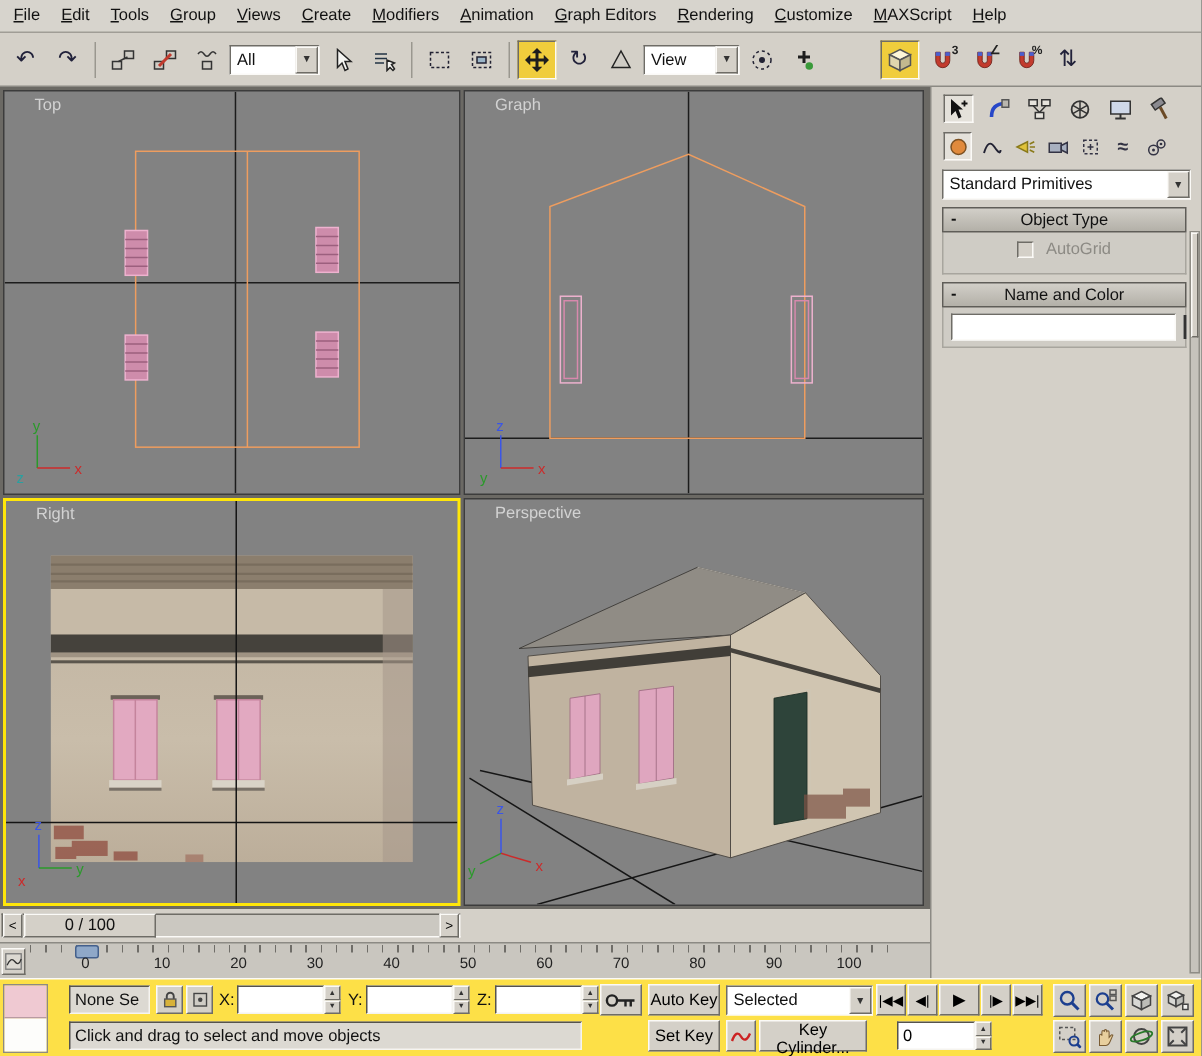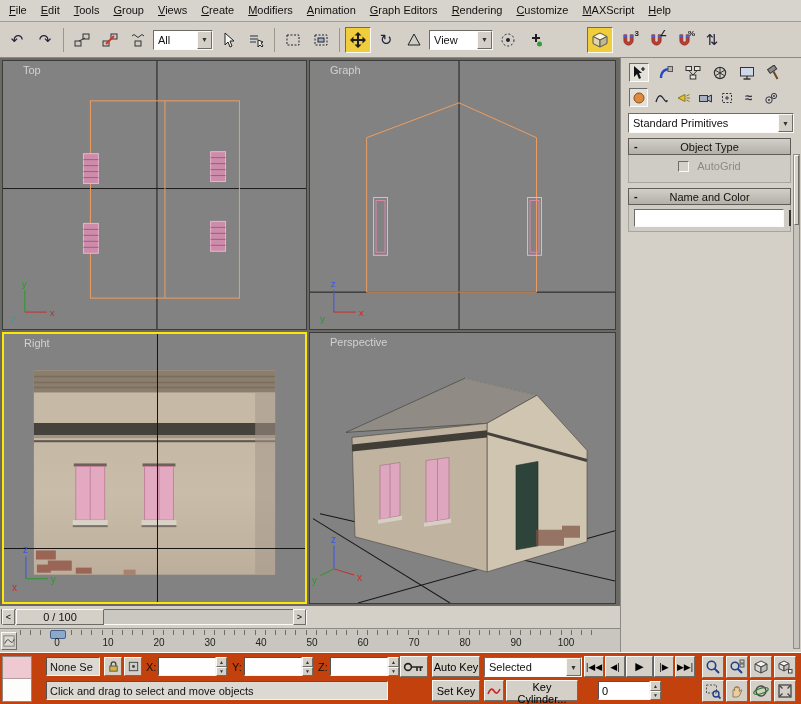--- a/index.html
+++ b/index.html
@@ -54,21 +54,21 @@
 .timeslider{position:absolute;top:606px;left:0;width:620px;height:22px;background:#d4d0c8}
 .ts-track{position:absolute;left:1px;top:3px;width:306px;height:16px;background:#cbc8c1;border:1px solid;border-color:#6e6c66 #fbfaf7 #fbfaf7 #6e6c66}
 .ts-btn{position:absolute;top:3px;width:13px;height:16px;display:flex;align-items:center;justify-content:center;font-size:9px}
 .ts-thumb{position:absolute;left:16px;top:3px;width:88px;height:16px;display:flex;align-items:center;justify-content:center}
 .trackbar{position:absolute;top:628px;left:0;width:620px;height:24px;background:#c9c6bf;border-top:1px solid #8c8a84}
 .ticks{position:absolute;left:20px;top:1px;width:580px;height:5px;background:repeating-linear-gradient(90deg,#6f6d68 0 1px,transparent 1px 10.2px)}
 .tick-label{position:absolute;top:8px;transform:translateX(-50%);font-size:10px;color:#222}
 .tb-indicator{position:absolute;left:50px;top:1px;width:16px;height:9px;background:#8fa8c8;border:1px solid #44608c;border-radius:2px}
 .mce-btn{position:absolute;left:1px;top:3px;width:16px;height:18px;display:flex;align-items:center;justify-content:center}
 
-.statusbar{position:absolute;top:652px;left:0;width:801px;height:52px;background:#c2410c;border-top:1px solid #fbfaf7}
+.statusbar{position:absolute;top:652px;left:0;width:801px;height:52px;background:#fde047;border-top:1px solid #fbfaf7}
 .sb-abs{position:absolute}
 .listener{left:2px;top:3px;width:30px;height:46px;border:1px solid #8c8a84}
 .listener .l1{height:22px;background:#efc9d2;border-bottom:1px solid #b89aa2}
 .listener .l2{height:22px;background:#fdfdfb}
 .sb-field{background:#dcd9d2;border:1px solid;border-color:#55534e #f5f4f0 #f5f4f0 #55534e;display:flex;align-items:center;padding:0 3px;overflow:hidden;white-space:nowrap}
 .sb-input{background:#fff;border:1px solid;border-color:#55534e #f5f4f0 #f5f4f0 #55534e;font:inherit;padding:0 3px;width:100%;height:100%}
 .sb-btn{display:flex;align-items:center;justify-content:center;font-size:9px}
 .spin{display:flex;flex-direction:column;width:11px;height:19px}
 .spin span{flex:1;display:flex;align-items:center;justify-content:center;font-size:5px;background:#d4d0c8;border:1px solid;border-color:#fbfaf7 #6e6c66 #6e6c66 #fbfaf7;color:#333}
 .sb-label{position:absolute;top:8px}

